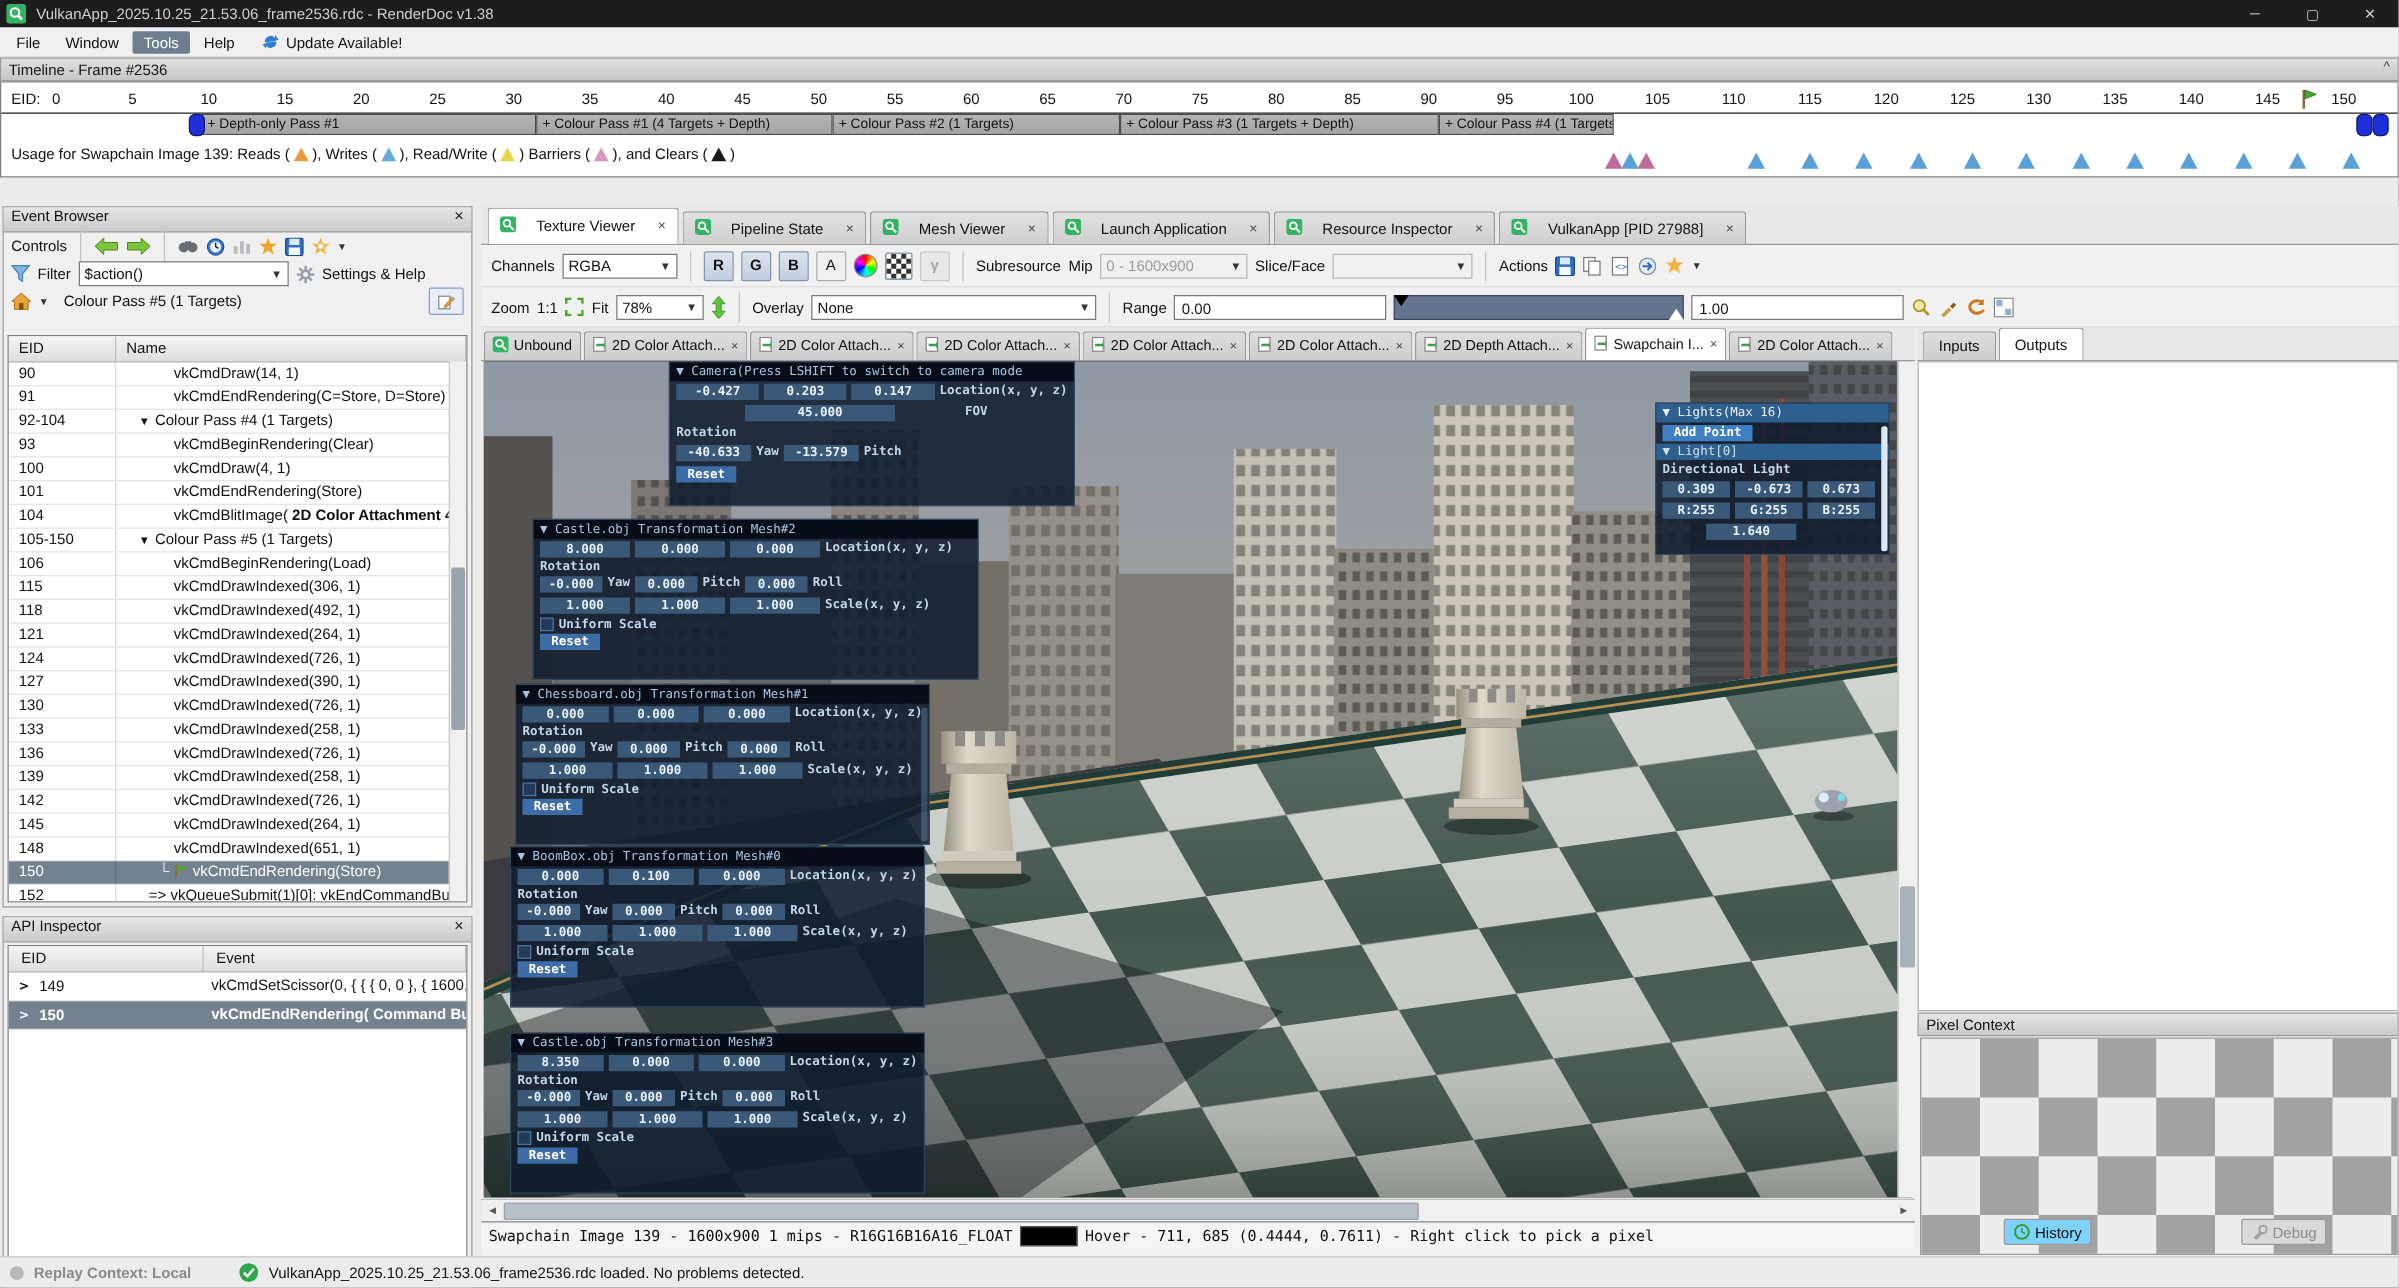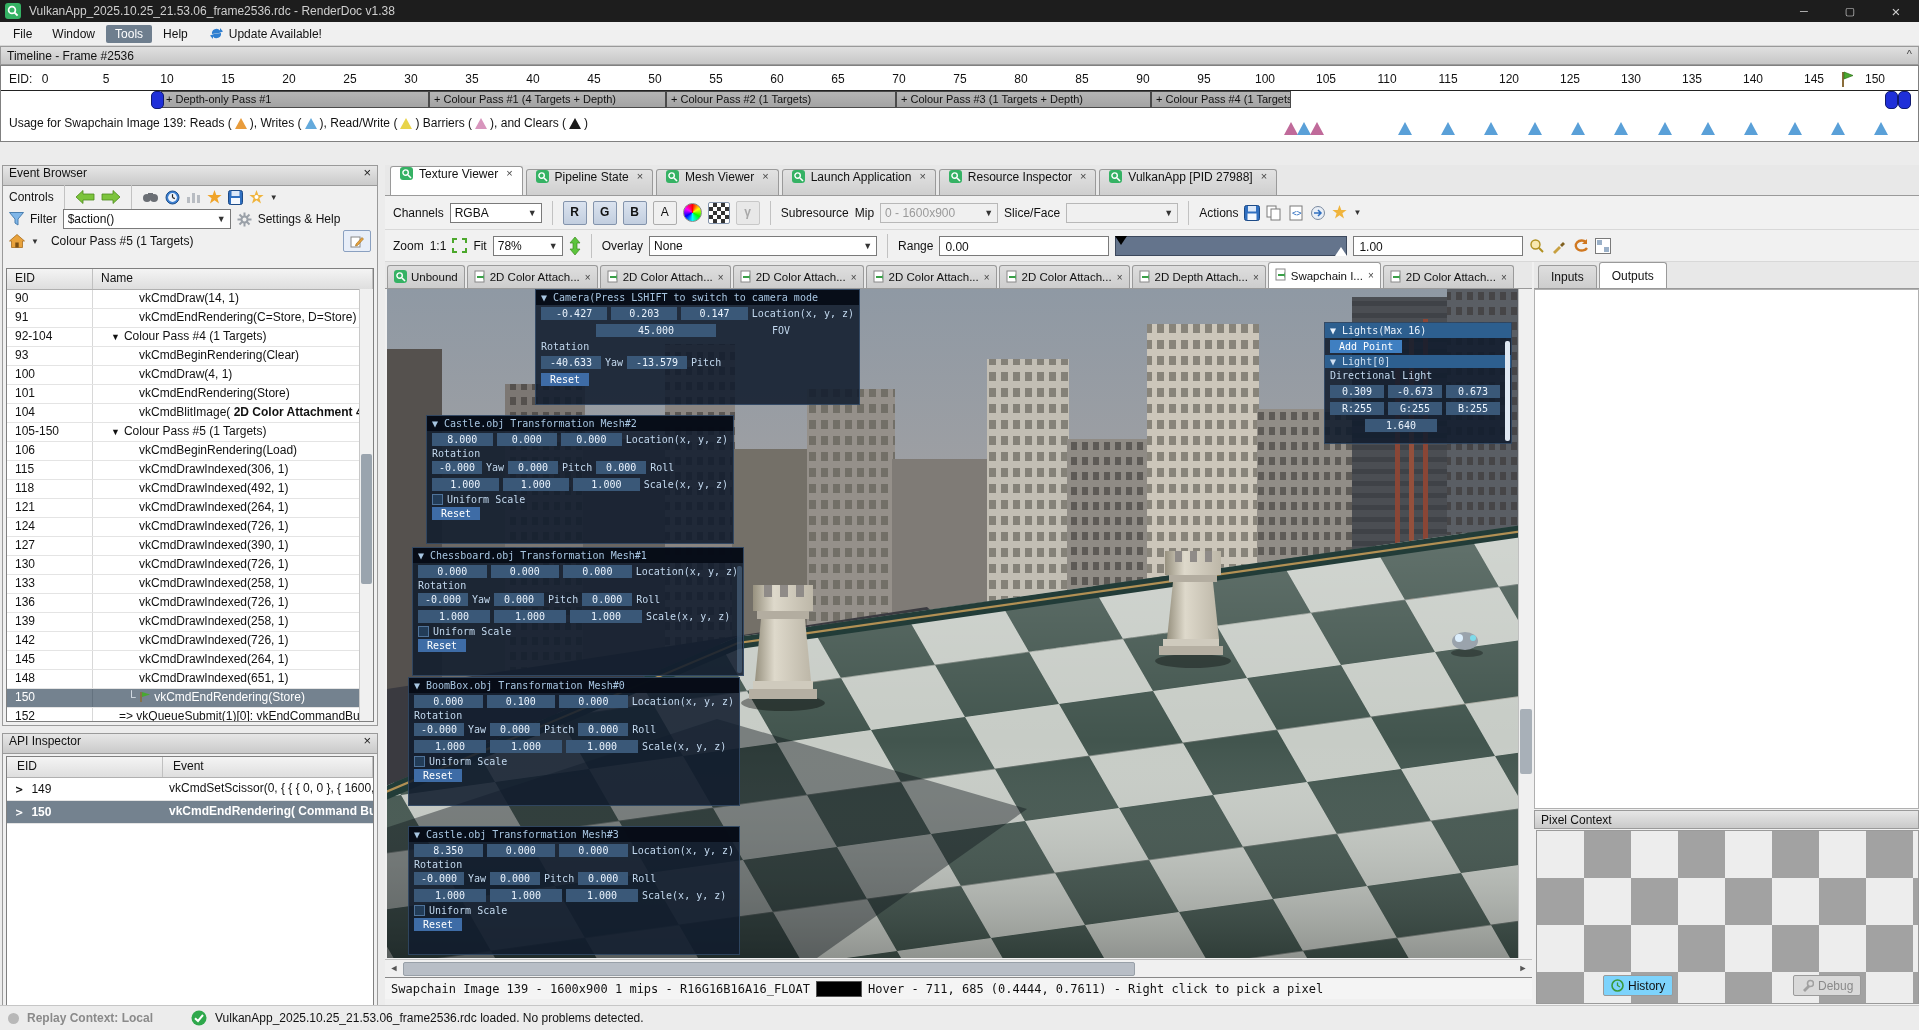--- a/index.html
+++ b/index.html
@@ -62,21 +62,21 @@
   .apihead{display:grid;grid-template-columns:156px 1fr;height:20px;background:linear-gradient(#f4f4f4,#dedede);border-bottom:1px solid #b0b0b0;}
   .apihead span{padding:2px 10px;border-right:1px solid #c0c0c0;}
   .apirow{display:grid;grid-template-columns:156px 1fr;height:22px;border-bottom:1px solid #e4e4e4;}
   .apirow .c1{padding:3px 8px;display:flex;gap:8px;align-items:center;}
   .apirow .c2{padding:3px 6px;white-space:nowrap;overflow:hidden;}
   .apirow.sel{background:#74828f;color:#fff;font-weight:bold;}
   .cs-foot{position:absolute;left:3px;right:3px;bottom:2px;height:36px;}
 
   
   .maintabs{position:absolute;left:0;top:0;width:1534px;height:31px;background:#e8e8e8;border-bottom:1px solid #9a9a9a;display:flex;align-items:flex-end;padding-left:5px;box-sizing:border-box;}
-  .tab{display:inline-flex;gap:6px;height:25px;padding:0 9px;border:1px solid #9a9a9a;border-bottom:none;border-radius:3px 3px 0 0;background:linear-gradient(#e2e2e2,#cfcfcf);margin-right:3px;white-space:nowrap;margin-top:40px;}
+  .tab{display:inline-flex;align-items:center;gap:16px;height:25px;padding:0 9px;border:1px solid #9a9a9a;border-bottom:none;border-radius:3px 3px 0 0;background:linear-gradient(#e2e2e2,#cfcfcf);margin-right:3px;white-space:nowrap;margin-top:40px;}
   .tab.active{background:#fff;height:28px;}
   .tab .tx{font-size:11px;color:#444;margin-left:2px;}
   
   .tb{position:absolute;left:0;width:1534px;background:#f1f1f1;display:flex;align-items:center;gap:6px;padding:0 8px;box-sizing:border-box;border-bottom:1px solid #d8d8d8;}
   .sep{width:1px;height:24px;background:#c2c2c2;margin:0 4px;}
   .chanbtn{width:22px;height:22px;border:1px solid #8494ac;background:linear-gradient(#dbe3ef,#c2cedf);border-radius:2px;text-align:center;line-height:20px;font-weight:bold;}
   .chanbtn.off{background:#f0f0f0;border-color:#adadad;font-weight:normal;}
   .chanbtn.dis{background:#e8e8e8;border-color:#c8c8c8;color:#a8a8a8;}
   .colorwheel{width:17px;height:17px;border-radius:50%;background:conic-gradient(#f00,#ff0,#0f0,#0ff,#00f,#f0f,#f00);border:1px solid #888;}
   .checkbtn{width:20px;height:20px;border:1px solid #8494ac;background:repeating-conic-gradient(#333 0% 25%,#fff 0% 50%) 0 0/8px 8px;border-radius:2px;}
@@ -97,21 +97,21 @@
   .vthumb{position:absolute;left:1px;width:12px;background:#a8b0b8;border-radius:2px;}
   .hscroll{position:absolute;left:0px;top:794px;width:1147px;height:16px;background:#f0f0f0;border-top:1px solid #c0c0c0;}
   .hthumb{position:absolute;top:2px;height:12px;background:#b8bec6;border:1px solid #98a0a8;border-radius:2px;}
   .arrowbox{position:absolute;top:2px;width:14px;height:12px;color:#555;font-size:9px;text-align:center;line-height:12px;}
   .texstatus{position:absolute;left:0;top:812px;width:1147px;height:22px;background:#f4f4f4;border-top:1px solid #888;display:flex;align-items:center;gap:6px;padding:0 6px;box-sizing:border-box;font-size:12px;}
   .swatch{width:44px;height:14px;border:1px solid #555;}
 
   
   .ov{position:absolute;background:rgba(17,29,45,0.88);border:1px solid rgba(70,100,135,0.55);font-family:"DejaVu Sans Mono",monospace;font-size:10px;color:#cfe0f2;box-sizing:border-box;}
   .ov-title{background:rgba(6,12,22,0.95);padding:2px 5px;color:#a8c6e2;white-space:nowrap;overflow:hidden;}
-  .ov-row{display:flex;align-items:center;gap:4px;padding:2px 5px;white-space:nowrap;}
+  .ov-row{display:flex;gap:4px;padding:2px 5px;white-space:nowrap;font-weight:bold;}
   .ov-box{background:#3a5878;text-align:center;padding:1px 0;color:#eaf3fd;}
   .w72{width:72px;} .w52{width:50px;} .w54{width:54px;} .w76{width:76px;} .w60{width:60px;} .w120{width:120px;}
   .ov-lab{color:#c2d8ee;}
   .ov-btn{background:#3e6ca6;padding:1px 9px;color:#fff;}
   .ov-check{width:9px;height:9px;background:#223c58;border:1px solid #4f739a;display:inline-block;}
   .ov-scroll{position:absolute;right:1px;top:18px;bottom:2px;width:5px;background:rgba(90,120,150,.5);border-radius:2px;}
   .lightshdr{background:#2d5f8f;padding:1px 5px;}
 
   
   .iotabs{position:absolute;left:1149px;top:97px;width:385px;height:27px;background:#e8e8e8;display:flex;align-items:flex-end;padding-left:4px;box-sizing:border-box;border-bottom:1px solid #9a9a9a;}
@@ -793,21 +793,21 @@
           <span class="ov-lab">Yaw</span>
           <span class="ov-box w60">-13.579</span>
           <span class="ov-lab">Pitch</span>
         </div>
         <div class="ov-row">
             <span class="ov-btn">Reset</span>
           </div>
       </div>
 
       <div id="transform-overlays">
-          <div class="ov" style="left: 39px; top: 126px; width: 308px; height: 129px;">
+          <div class="ov" style="left: 39px; top: 126px; width: 357px; height: 129px;">
             <div class="ov-title">▼ Castle.obj Transformation Mesh#2</div>
             <div class="ov-row">
               <span class="ov-box w72">8.000</span>
               <span class="ov-box w72">0.000</span>
               <span class="ov-box w72">0.000</span>
               <span class="ov-lab">Location(x, y, z)</span>
             </div>
             <div class="ov-row" style="padding: 0px 5px;">
               <span class="ov-lab">Rotation</span>
             </div>

